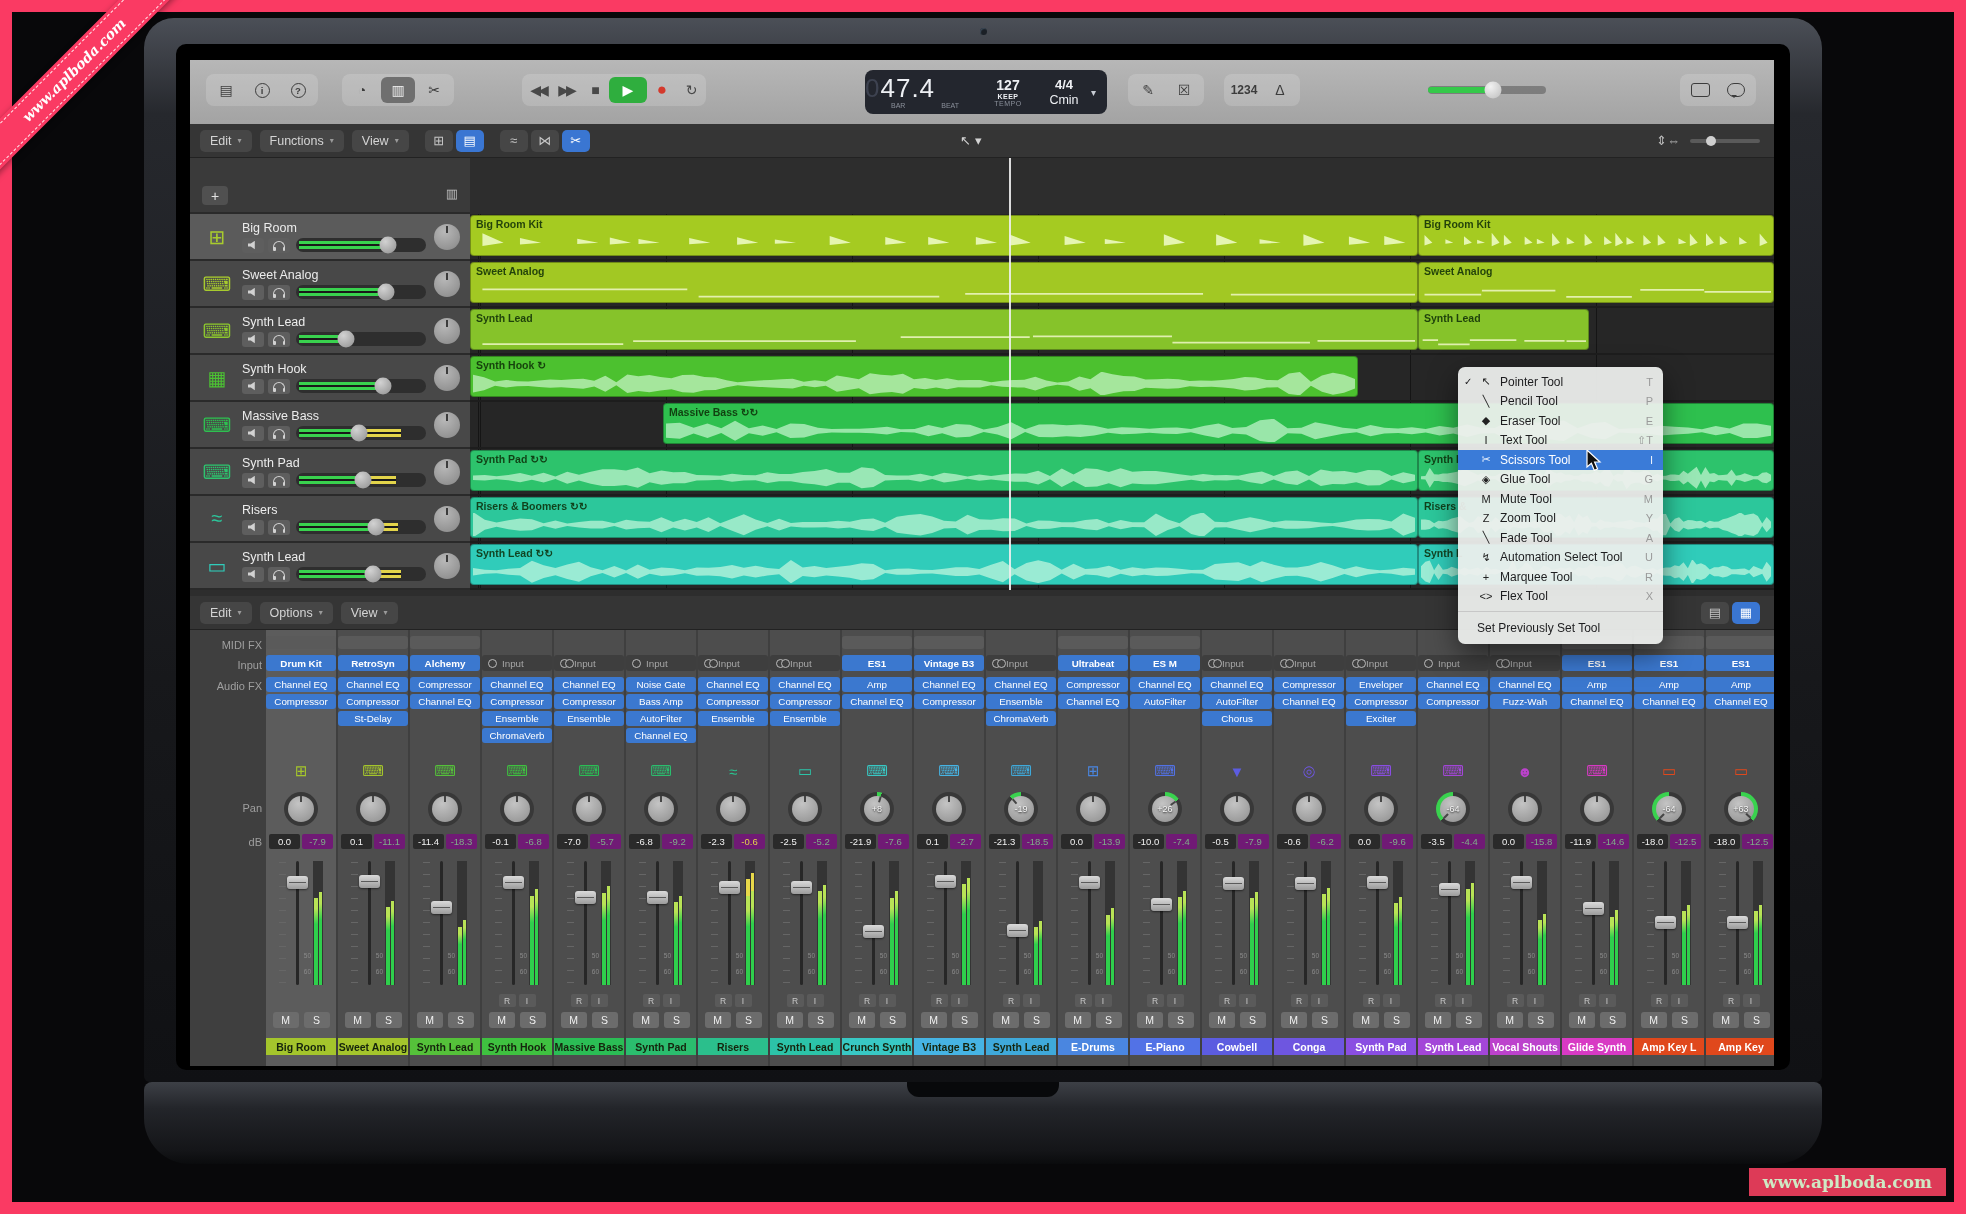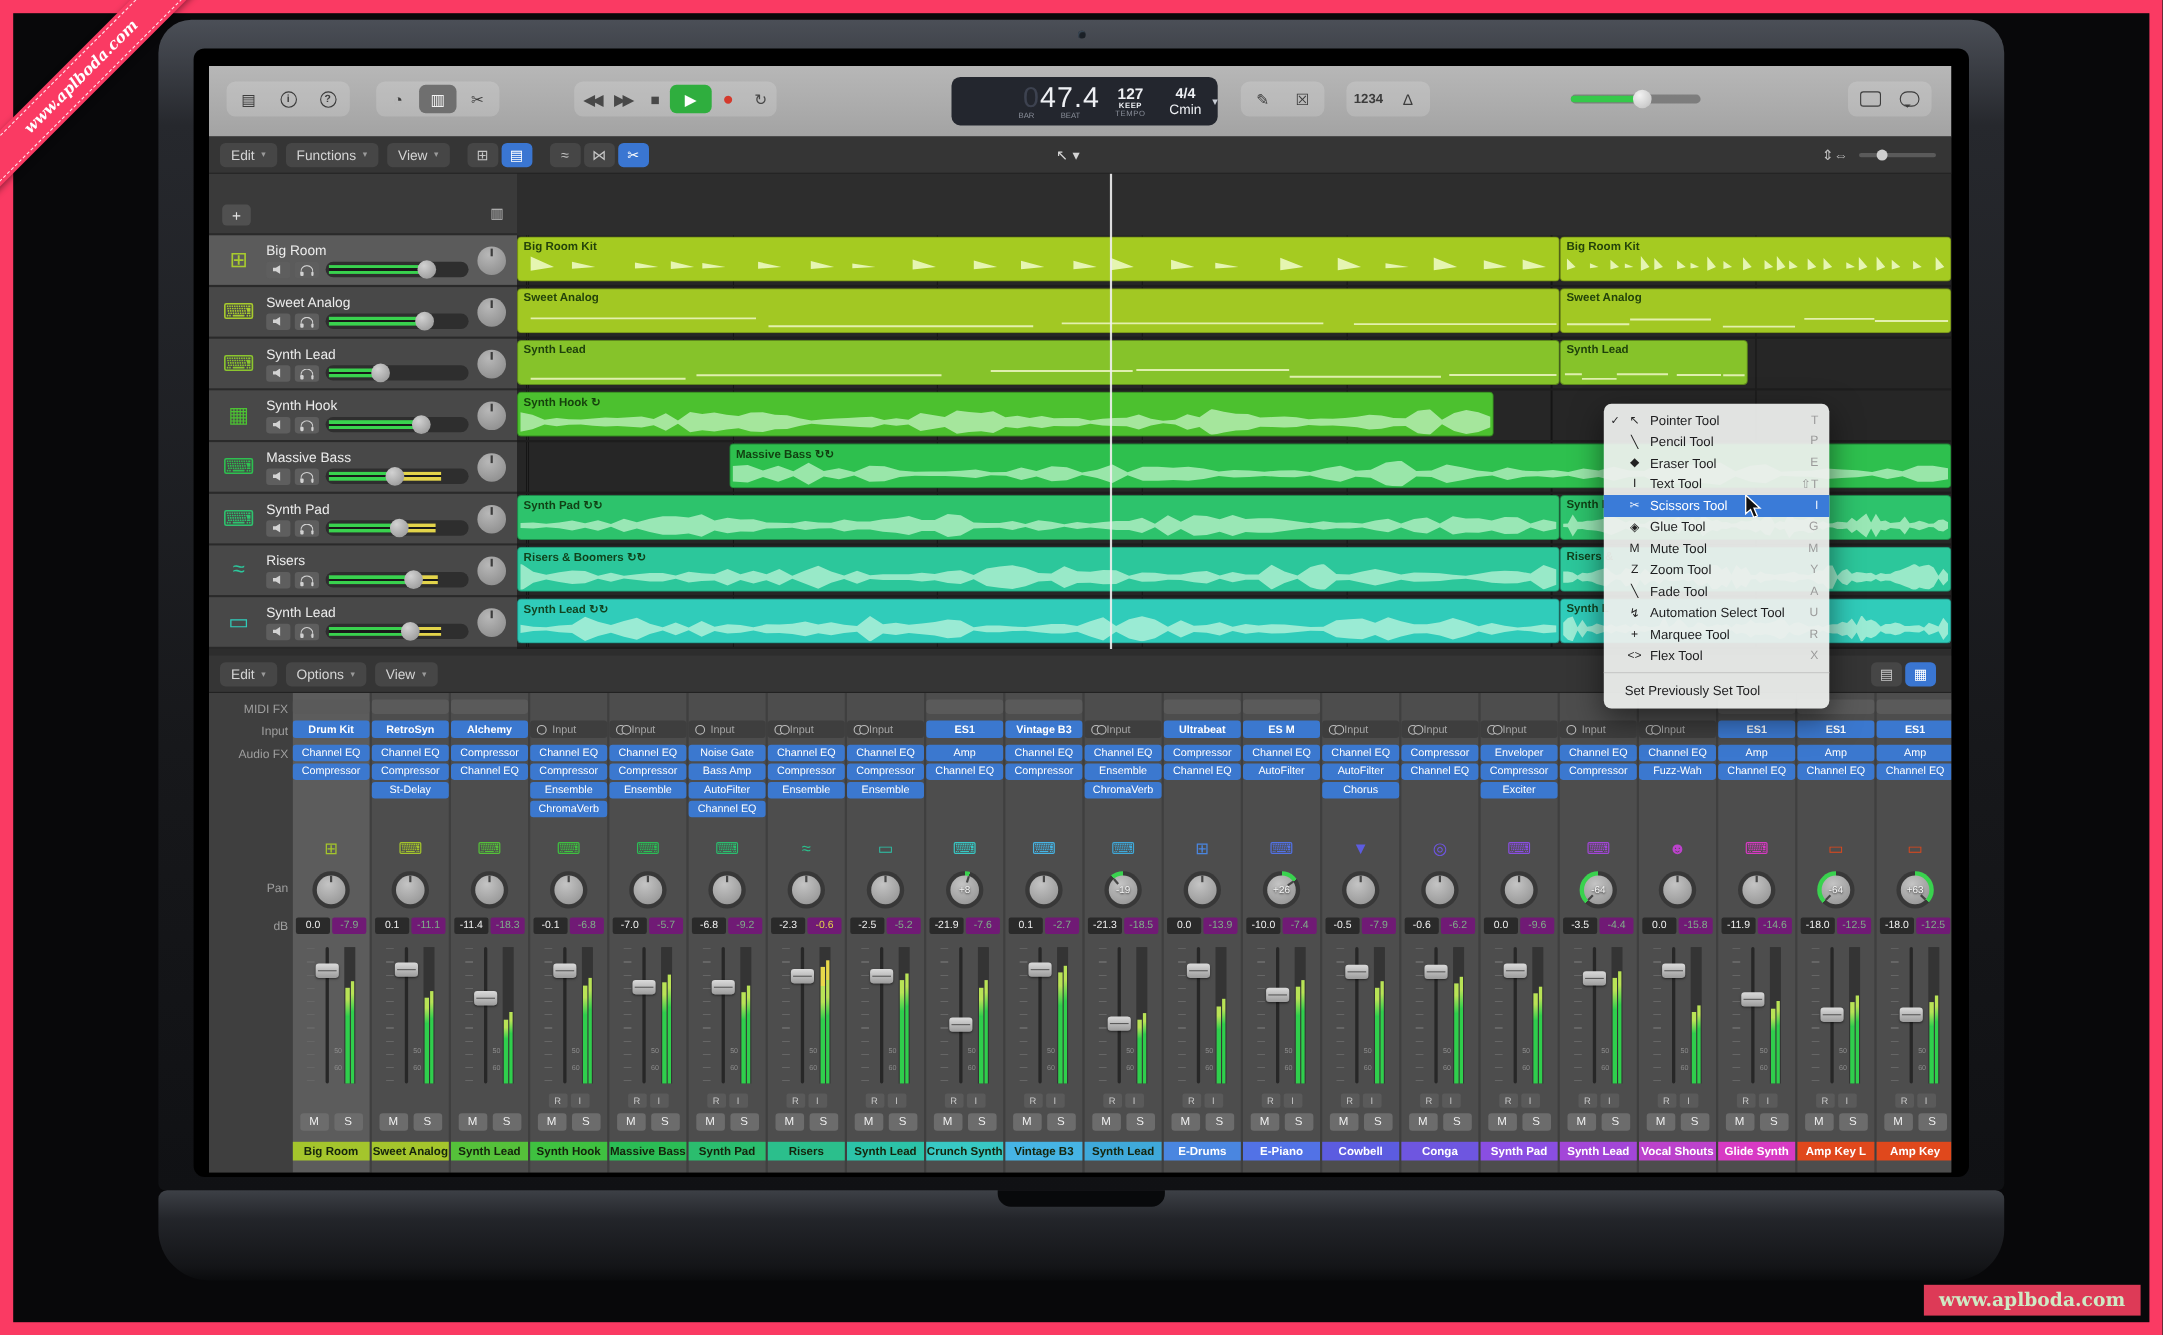--- a/index.html
+++ b/index.html
@@ -28,21 +28,21 @@
           color:#3c3c3c;font-size:14px;cursor:default;}
   .tb-btn.active{background:#6f6f6f;color:#f2f2f2;}
   .tb-glyph.circ{border:1.5px solid currentColor;border-radius:50%;width:13px;height:13px;
                  font-size:9.5px;line-height:13px;text-align:center;display:inline-block;font-weight:bold;}
   .t-btn{min-width:26px;height:26px;display:flex;align-items:center;justify-content:center;
          color:#484848;font-size:14px;letter-spacing:-3px;}
   .t-btn.play{width:38px;background:#2fae3e;border-radius:6px;color:#fff;letter-spacing:0;}
   .t-btn.record{color:#d4392c;font-size:17px;letter-spacing:0;}
   .lcd{position:absolute;left:675px;top:10px;width:242px;height:44px;background:#23262e;border-radius:8px;
        display:flex;align-items:center;color:#eef0f4;}
-  .lcd-pos{width:112px;text-align:right;padding-left:35px;}
+  .lcd-pos{width:112px;text-align:left;}
   .lcd-digits{font-size:26px;line-height:26px;font-weight:400;letter-spacing:1px;}
   .lcd-digits .ghost{color:#3d4250;}
   .lcd-sub{display:flex;justify-content:space-between;padding:0 18px 0 26px;font-size:7px;color:#8a8f9a;margin-top:1px;}
   .lcd-tempo{width:62px;text-align:center;}
   .lcd-t1{font-size:14px;font-weight:bold;}
   .lcd-t2{font-size:7px;font-weight:bold;letter-spacing:.5px;}
   .lcd-t3{font-size:7px;color:#8a8f9a;letter-spacing:.5px;}
   .lcd-sig{width:50px;text-align:center;}
   .lcd-s1{font-size:13px;font-weight:bold;}
   .lcd-s2{font-size:12.5px;margin-top:1px;}

